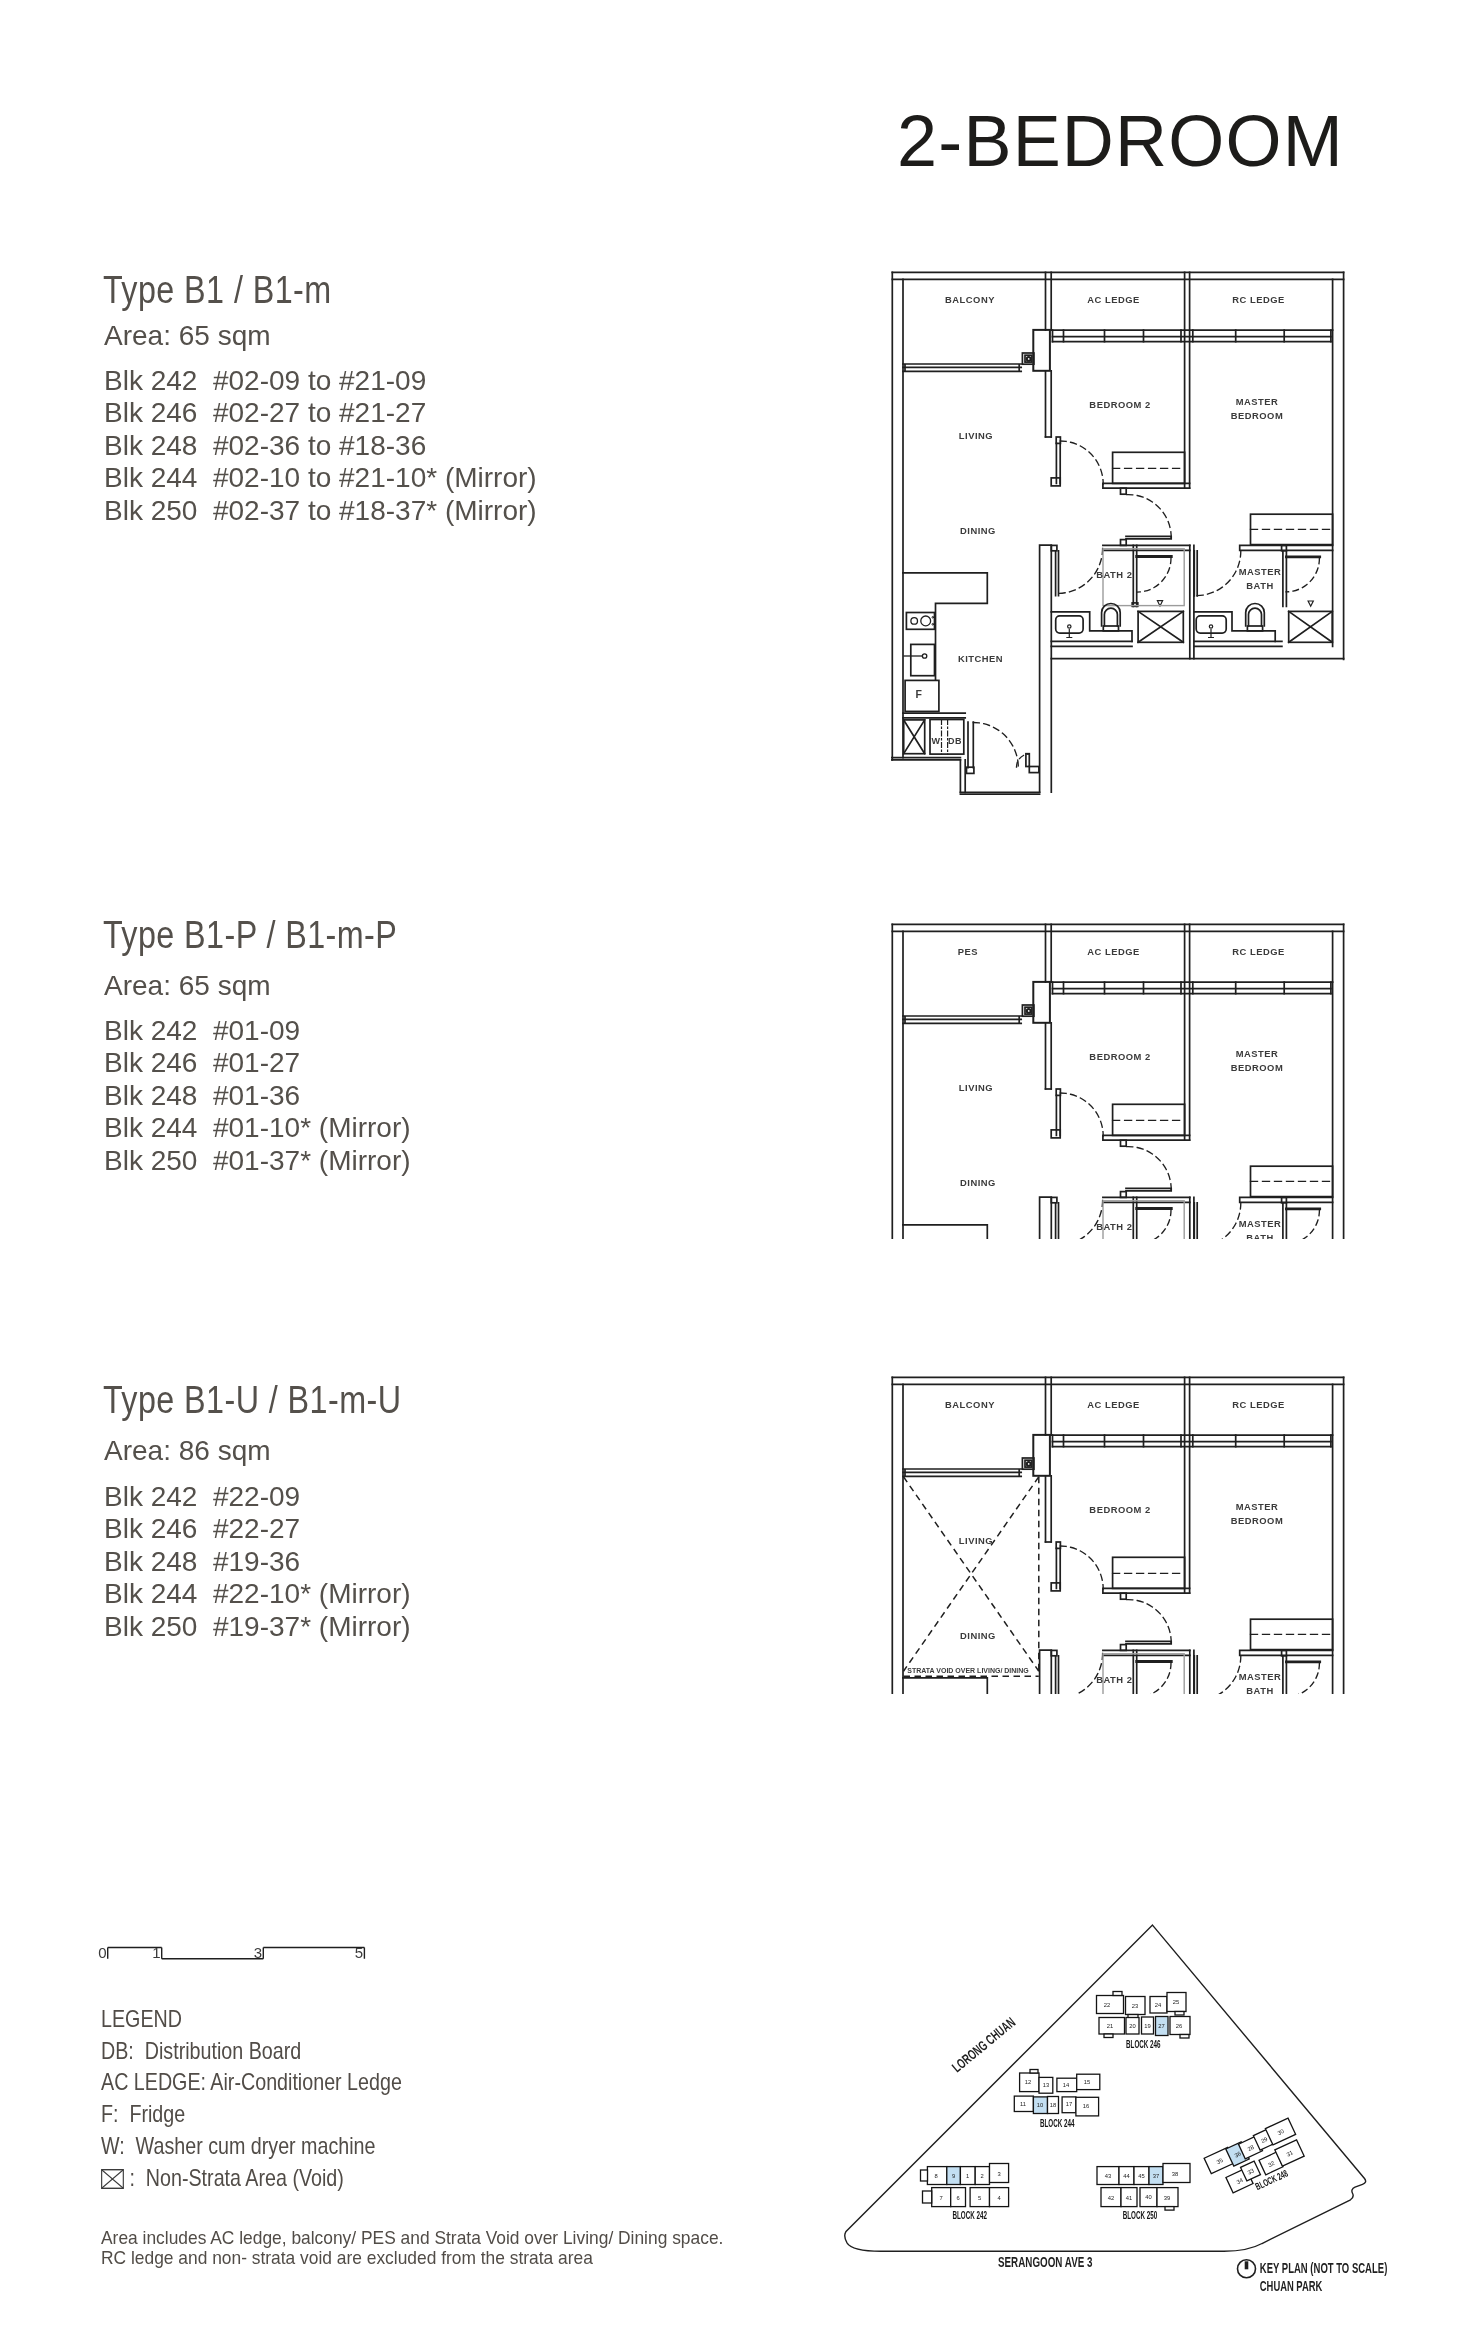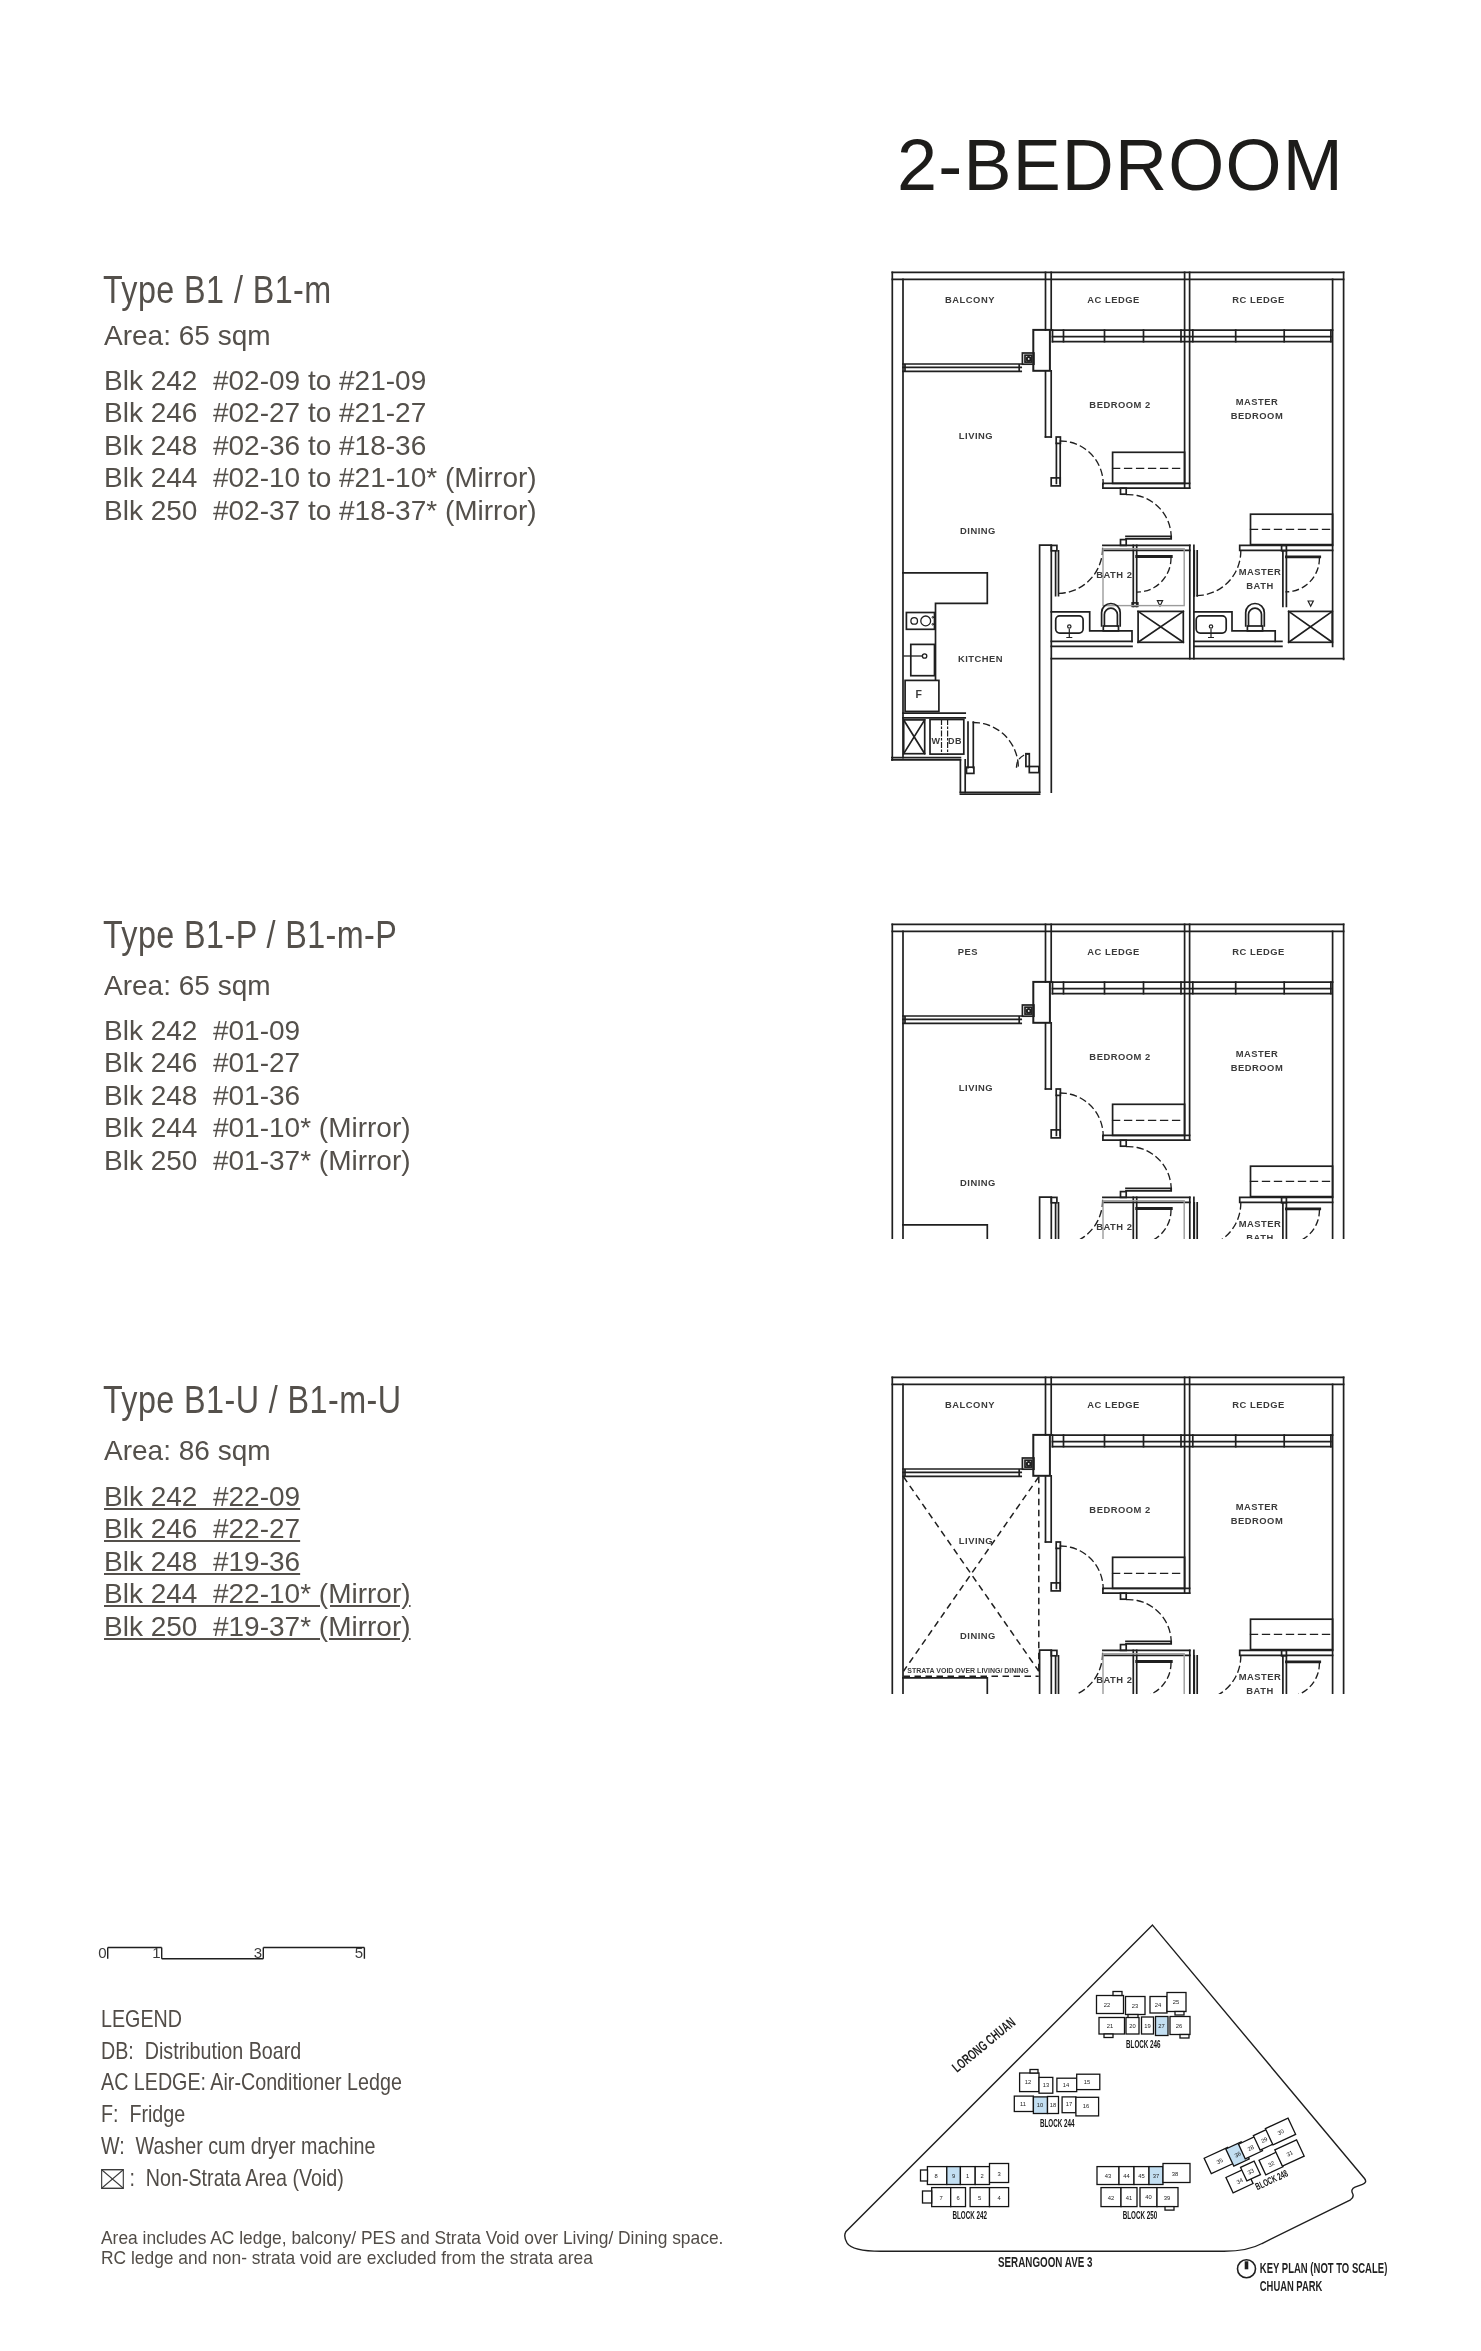--- a/index.html
+++ b/index.html
@@ -9,41 +9,41 @@
   .t-title{font-size:38px;color:#54504b;letter-spacing:0.5px;}
   .t-area{font-size:28px;color:#54504b;}
   .t-blk{font-size:28px;color:#54504b;line-height:32.4px;white-space:pre;}
   .legend{font-size:24px;color:#514c47;line-height:31.7px;white-space:pre;}
   .foot{font-size:18.6px;color:#514c47;line-height:19.6px;}
   svg text{font-family:"Liberation Sans",sans-serif;}
 </style>
 </head>
 <body>
 
-<div class="abs" style="left:897px;top:99.5px;font-size:72px;color:#1d1c1a;letter-spacing:1.2px;margin-top:24px;">2-BEDROOM</div>
+<div class="abs" style="left:897px;top:99.5px;font-size:72px;color:#1d1c1a;letter-spacing:1.2px;">2-BEDROOM</div>
 
 <div class="abs t-title" style="left:103px;top:268.5px;transform:scaleX(0.85);transform-origin:0 0;">Type B1 / B1-m</div>
 <div class="abs t-area" style="left:104px;top:320px;">Area: 65 sqm</div>
 <div class="abs t-blk" style="left:104px;top:365px;">Blk 242  #02-09 to #21-09
 Blk 246  #02-27 to #21-27
 Blk 248  #02-36 to #18-36
 Blk 244  #02-10 to #21-10* (Mirror)
 Blk 250  #02-37 to #18-37* (Mirror)</div>
 
 <div class="abs t-title" style="left:103px;top:914px;transform:scaleX(0.85);transform-origin:0 0;">Type B1-P / B1-m-P</div>
 <div class="abs t-area" style="left:104px;top:970px;">Area: 65 sqm</div>
 <div class="abs t-blk" style="left:104px;top:1015px;">Blk 242  #01-09
 Blk 246  #01-27
 Blk 248  #01-36
 Blk 244  #01-10* (Mirror)
 Blk 250  #01-37* (Mirror)</div>
 
 <div class="abs t-title" style="left:103px;top:1379px;transform:scaleX(0.85);transform-origin:0 0;">Type B1-U / B1-m-U</div>
 <div class="abs t-area" style="left:104px;top:1435px;">Area: 86 sqm</div>
-<div class="abs t-blk" style="left:104px;top:1481px;text-decoration:underline;">Blk 242  #22-09
+<div class="abs t-blk" style="left:104px;top:1481px;">Blk 242  #22-09
 Blk 246  #22-27
 Blk 248  #19-36
 Blk 244  #22-10* (Mirror)
 Blk 250  #19-37* (Mirror)</div>
 
 <svg class="abs" style="left:891px;top:271px;" width="456" height="524" viewBox="891 271 456 524">
 <defs>
 <g id="planfull" fill="none" stroke="#1f1f1f" stroke-width="1.7" stroke-linecap="square">
 
   <path d="M892.3,272.3 H1343.6 M892.3,279.3 H1343.6"></path>

